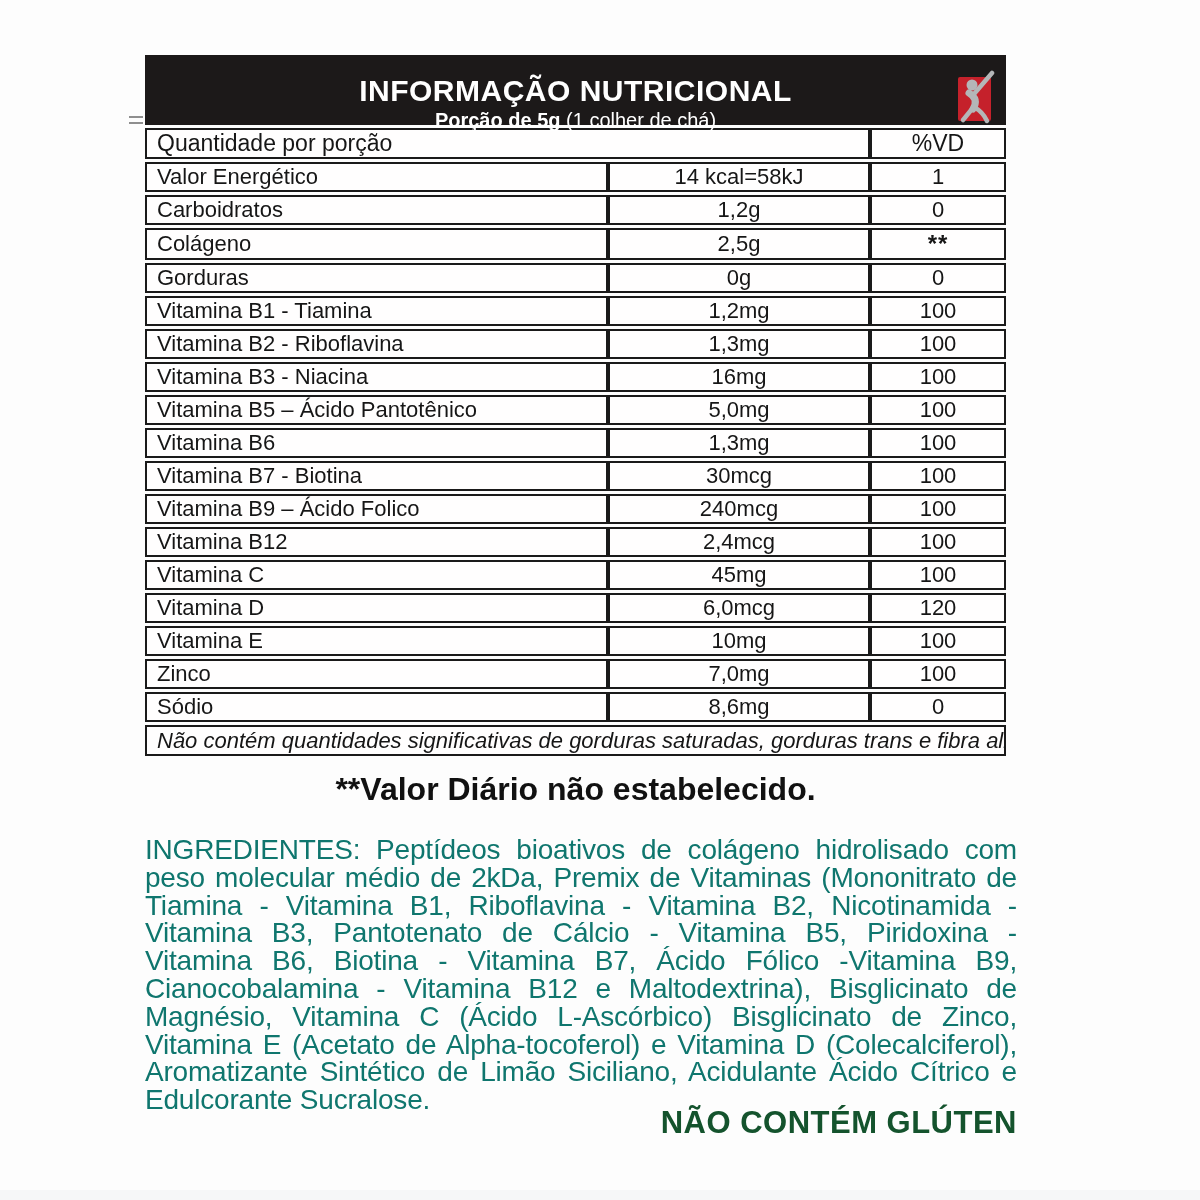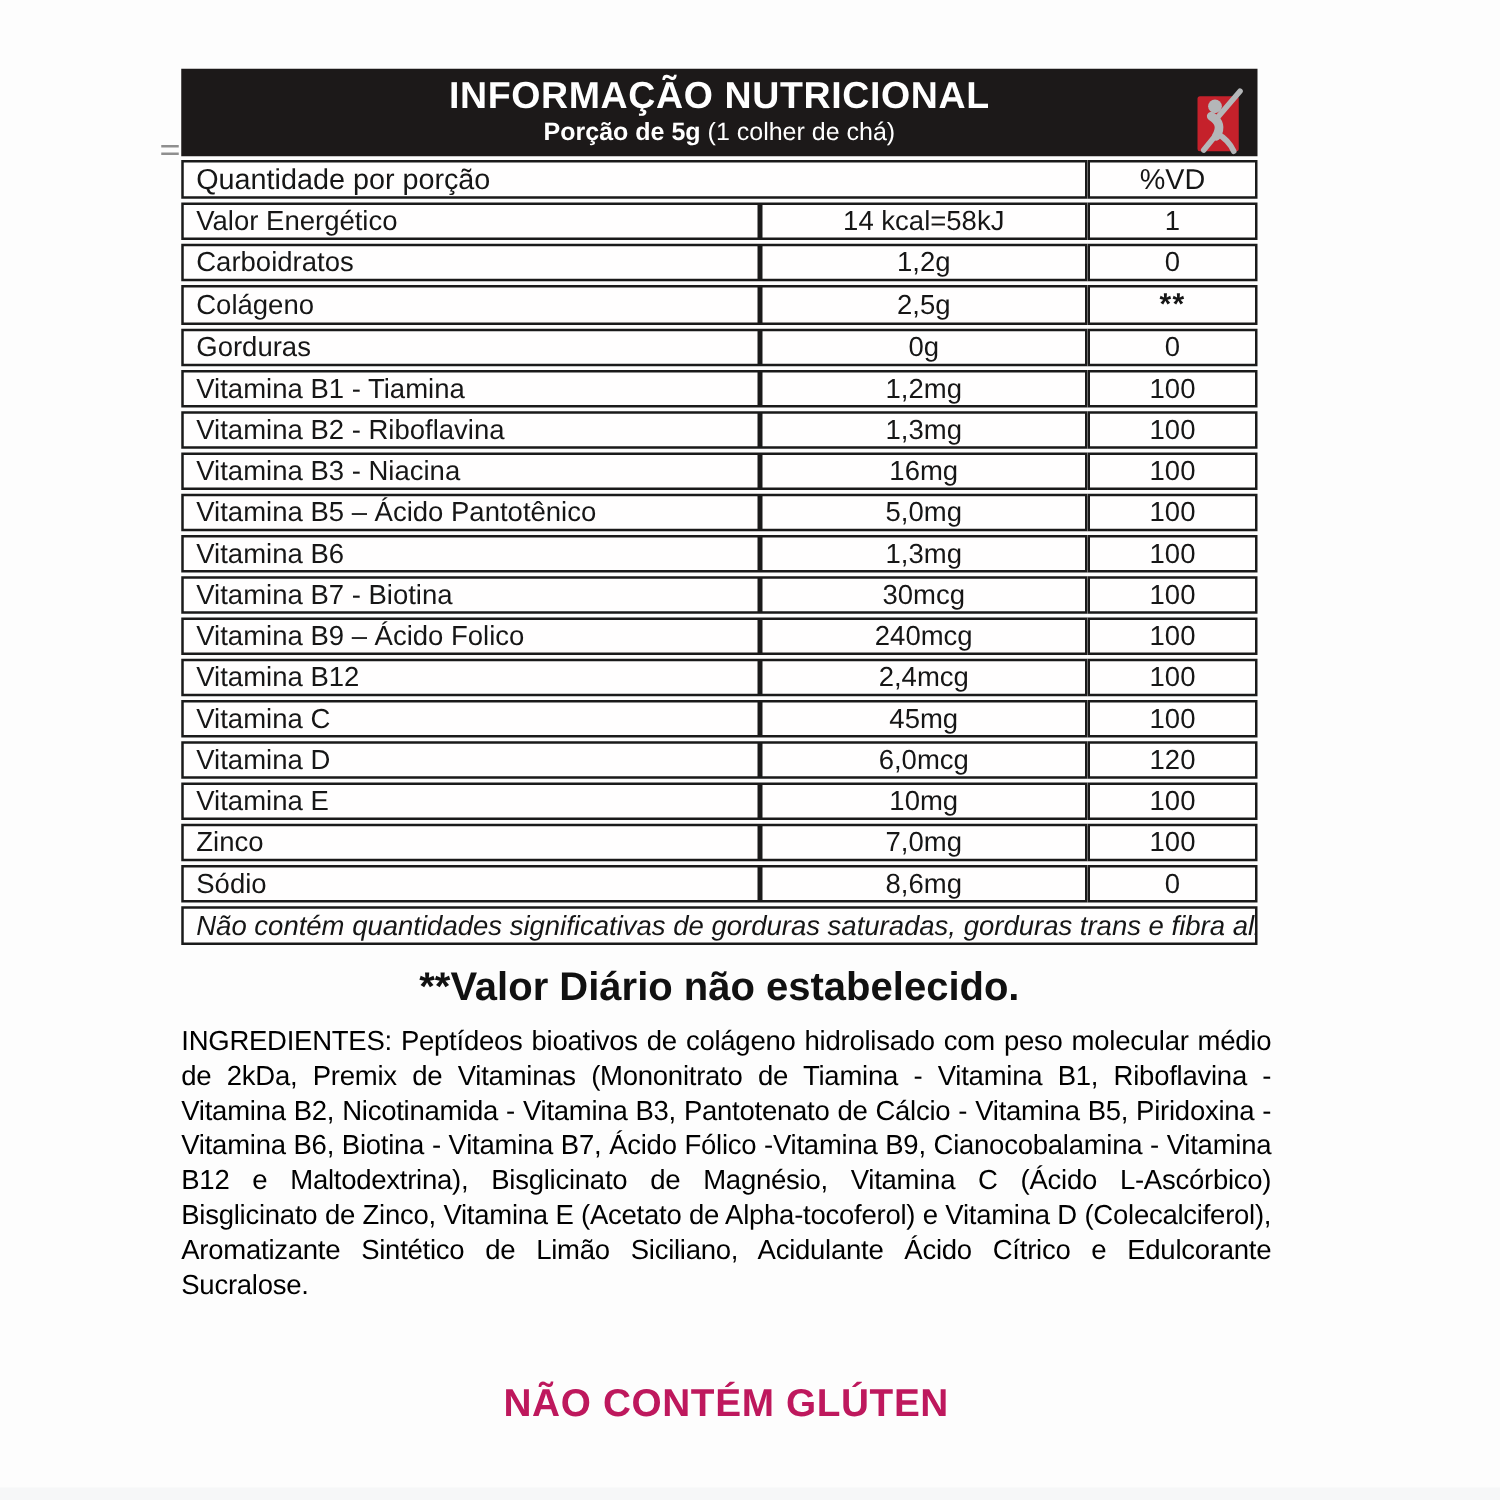--- a/index.html
+++ b/index.html
@@ -19,21 +19,21 @@
   .header-bar {
     position: relative;
     height: 70px;
     background: #1c1919;
     color: #ffffff;
     text-align: center;
     overflow: visible;
   }
   .header-title {
     font-size: 30px; font-weight: bold; letter-spacing: 0.5px;
-    padding-top: 6px; line-height: 32px;
+    padding-top: 20px; line-height: 32px;
   }
   .header-subtitle { font-size: 20px; line-height: 26px; }
   .header-subtitle .bold { font-weight: bold; }
 
   .logo { position: absolute; right: 7px; top: 15px; width: 44px; height: 54px; }
 
   .tick-mark {
     position: absolute; left: -16px; top: 61px;
     width: 14px; height: 8px;
     border-top: 2px solid #8f8f8f;
@@ -76,32 +76,32 @@
   .daily-note {
     margin-top: 12px;
     text-align: center;
     font-weight: bold;
     font-size: 32px;
     color: #111111;
   }
 
   
   .ingredients {
-    position: absolute; left: 145px; top: 819px; width: 872px;
-    color: #000000;
-    font-size: 22px;
+    position: absolute; left: 145px; top: 836px; width: 872px;
+    color: #0f766e;
+    font-size: 28px;
     line-height: 27.8px;
     text-align: justify;
     letter-spacing: -0.2px;
   }
 
   .gluten {
     position: absolute; left: 145px; top: 1105px; width: 872px;
-    text-align: center;
-    color: #be185d;
+    text-align: right;
+    color: #14532d;
     font-weight: bold;
     font-size: 31px;
     letter-spacing: 0.5px;
   }
 
   
   .bottom-strip {
     position: absolute; left: 0; bottom: 0; width: 1200px; height: 10px;
     background: #f6f7f8;
   }

